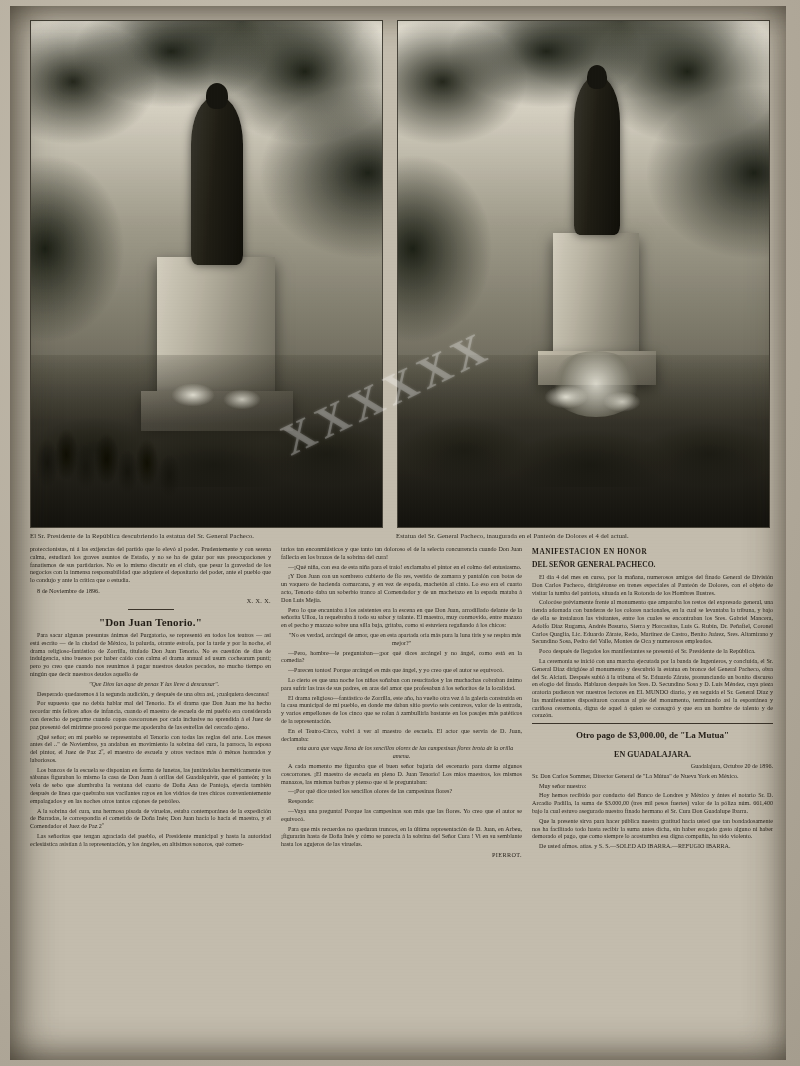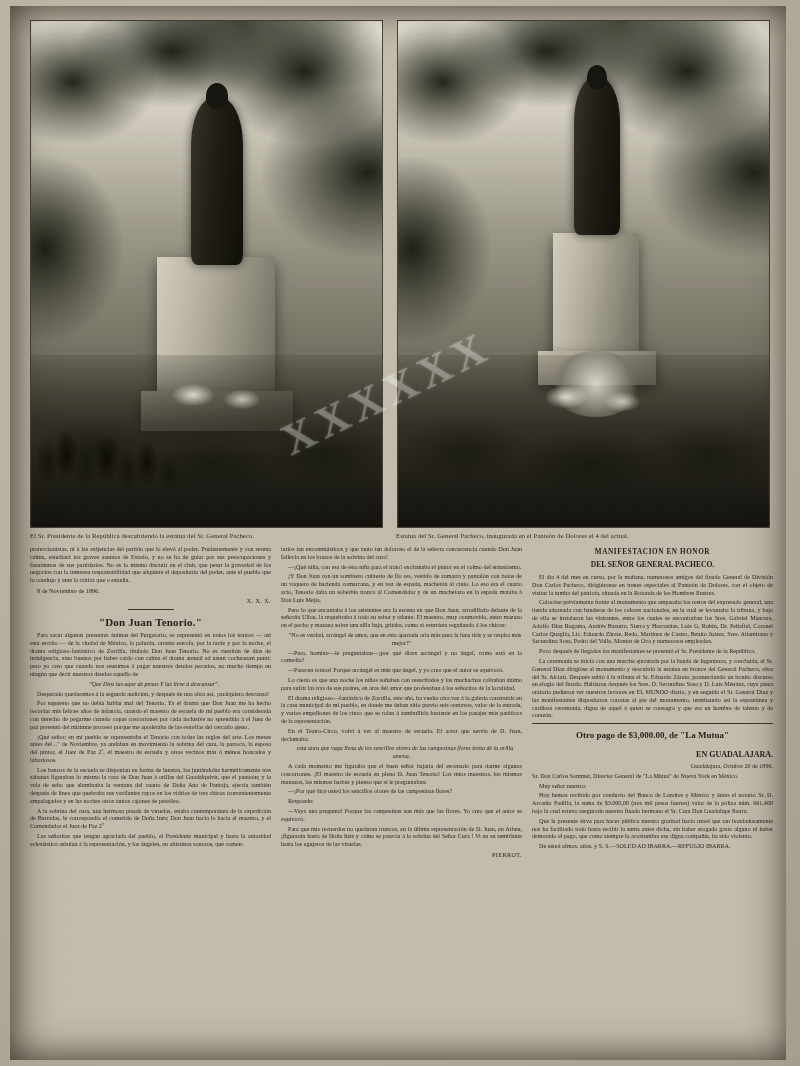--- a/index.html
+++ b/index.html
@@ -171,28 +171,27 @@
   }
   h2.headline {
     font-size: 11px;
     text-align: center;
     margin: 5px 0 3px 0;
     font-weight: bold;
     letter-spacing: .2px;
   }
   h3.subhead {
     font-size: 7.2px;
-    text-align: center;
+    text-align: left;
     margin: 2px 0 3px 0;
     font-weight: bold;
     letter-spacing: .6px;
   }
   h3.subhead2 {
     font-size: 7.6px;
-    text-align: center;
     margin: 1px 0 4px 0;
     font-weight: bold;
   }
   .sign {
     text-align: right;
     font-size: 6.2px;
     margin: 3px 0 2px 0;
     letter-spacing: .4px;
   }
   .verse {
@@ -211,21 +210,21 @@
   .date-line { font-size: 6.2px; margin: 3px 0 2px 0; text-indent: 0; }
   .adtitle {
     font-size: 9px;
     font-weight: bold;
     text-align: center;
     margin: 6px 0 8px 0;
   }
   .adtitle2 {
     font-size: 8px;
     font-weight: bold;
-    text-align: right;
+    text-align: center;
     margin: 0 0 3px 0;
   }
   .right-line { text-align: right; font-size: 6.1px; margin: 2px 0 0 0; }
 
   
   .watermark {
     position: absolute;
     left: 300px;
     top: 330px;
     width: 340px;

